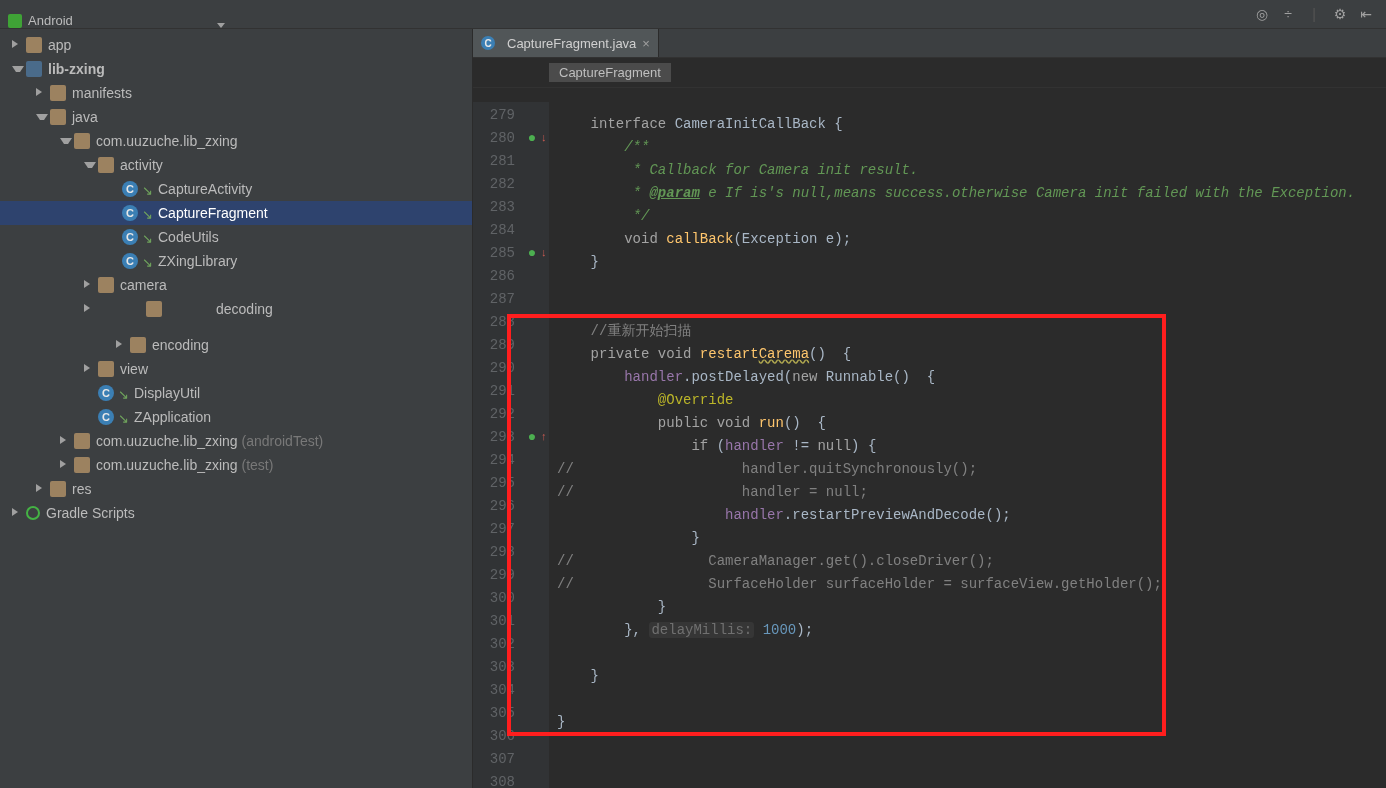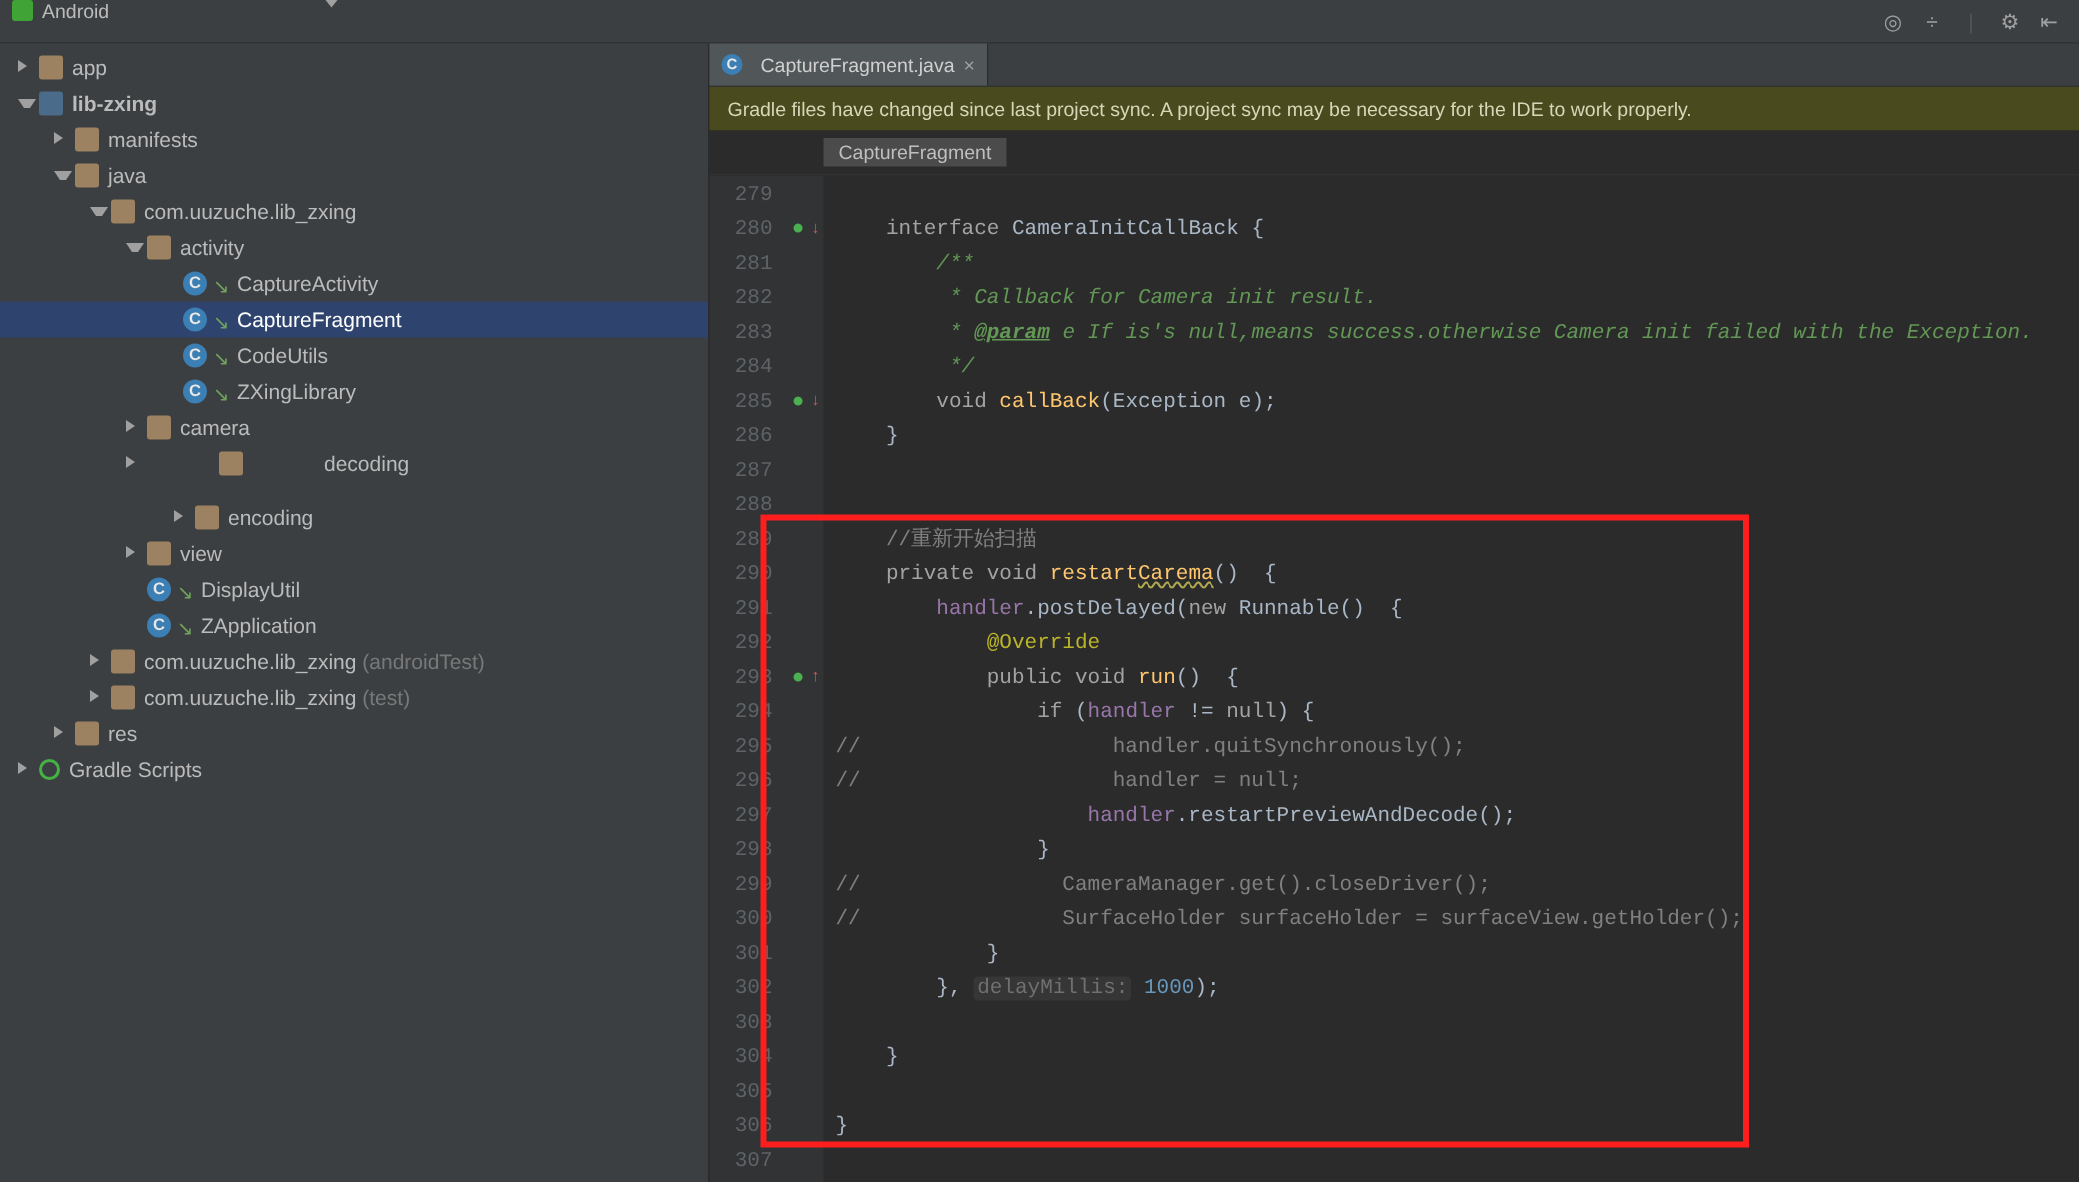--- a/index.html
+++ b/index.html
@@ -18,21 +18,21 @@
   height: 29px;
   background: #3c3f41;
   border-bottom: 1px solid #323232;
   display: flex;
   align-items: stretch;
 }
 .project-selector {
   width: 233px;
   background: #3c3f41;
   display: flex;
-  align-items: flex-start;
+  align-items: flex-end;
   padding: 0 8px;
   gap: 6px;
   cursor: pointer;
 }
 .project-selector .mini-icon { width: 14px; height: 14px; background: #3fa336; border-radius: 2px; }
 .project-selector .sel-label { color: #bbbbbb; font-size: 13px; flex: 1; }
 .project-selector .caret { border-left: 4px solid transparent; border-right: 4px solid transparent; border-top: 5px solid #a0a0a0; }
 .toolbar-icons {
   flex: 1;
   display: flex;
@@ -137,20 +137,21 @@
   font-family: "Consolas", "Courier New", monospace;
   font-size: 14px;
 }
 .gutter {
   width: 76px;
   background: #313335;
   color: #606366;
   text-align: right;
   padding-top: 2px;
   position: relative;
+  margin-top: 14px;
 }
 .gutter-line {
   height: 23px;
   line-height: 23px;
   padding-right: 34px;
   position: relative;
 }
 .gutter-mark {
   position: absolute;
   right: 10px;
@@ -322,21 +323,20 @@
     </div>
 
   <div class="editor-pane">
     <div class="editor-tabs">
       <div class="editor-tab">
         <span class="tree-icon class-c" style="width:14px;height:14px;font-size:10px;">C</span>
         <span>CaptureFragment.java</span>
         <span class="close-x">×</span>
       </div>
     </div>
-    <div class="sync-banner">Gradle files have changed since last project sync. A project sync may be necessary for the IDE to work properly.</div>
     <div class="breadcrumb-bar">
       <span class="breadcrumb-chip">CaptureFragment</span>
     </div>
     <div class="code-area-wrap">
       <div class="gutter" id="gutter">
           <div class="gutter-line">279</div>
           <div class="gutter-line">280<span class="gutter-mark" style="background: transparent; color: rgb(76, 175, 80); font-size: 14px;">●</span><span style="position: absolute; right: 2px; top: 0px; color: rgb(204, 91, 82); font-size: 11px;">↓</span></div>
           <div class="gutter-line">281</div>
           <div class="gutter-line">282</div>
           <div class="gutter-line">283</div>

